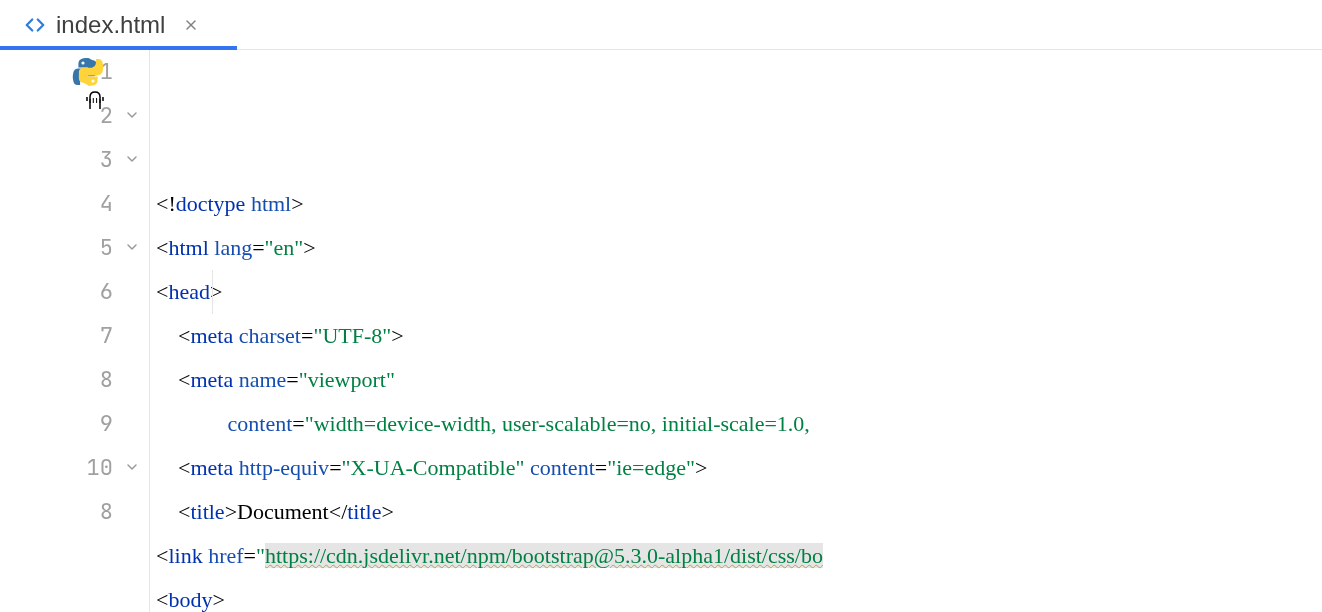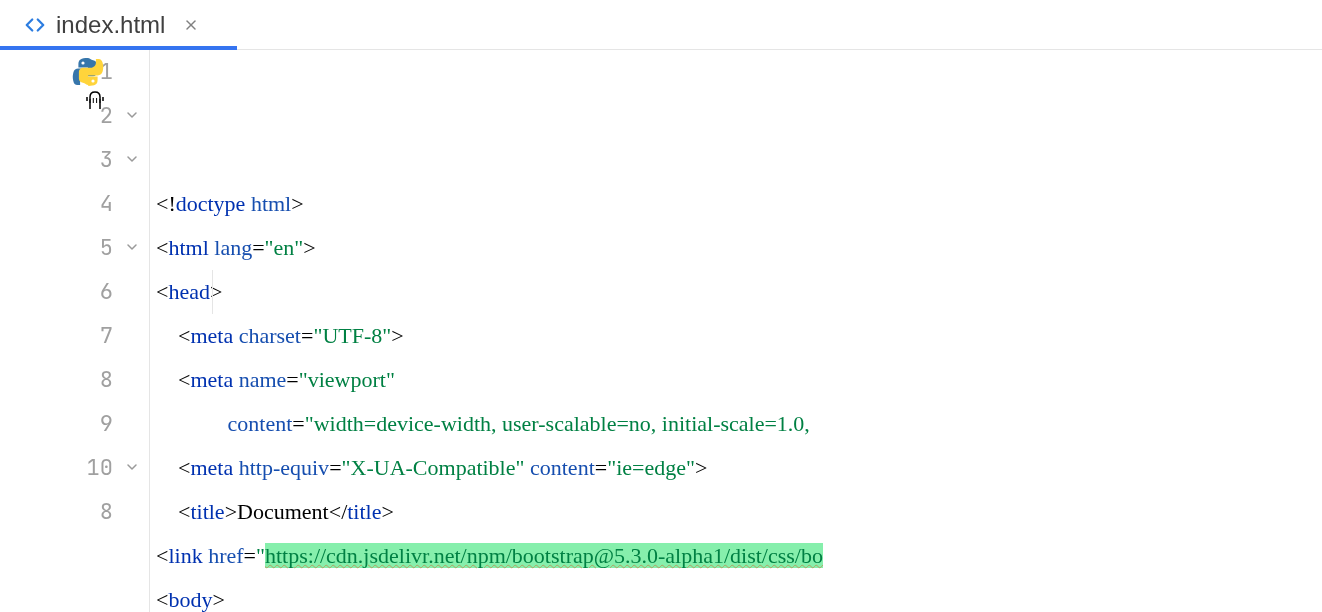--- a/index.html
+++ b/index.html
@@ -132,21 +132,21 @@
     height: 44px;
     background: #e5e5e5;
   }
 
   
   .punct, .bracket { color: #000; }
   .tag { color: #0031b0; }
   .attr { color: #164eaf; }
   .str { color: #008043; }
   .text { color: #000; }
-  .hl-link { background: #86efac; }
+  .hl-link { background: #e5e5e5; }
   .wavy { text-decoration: underline wavy #b0a060; text-decoration-thickness: 1px; }
 </style>
 </head>
 <body>
 
 <div class="tab-bar">
   <div class="tab active">
     <span class="file-icon">
       <svg viewBox="0 0 24 24" fill="none" stroke="#2d7de0" stroke-width="2.5" stroke-linecap="round" stroke-linejoin="round">
         <polyline points="9 6 3 12 9 18"></polyline>

